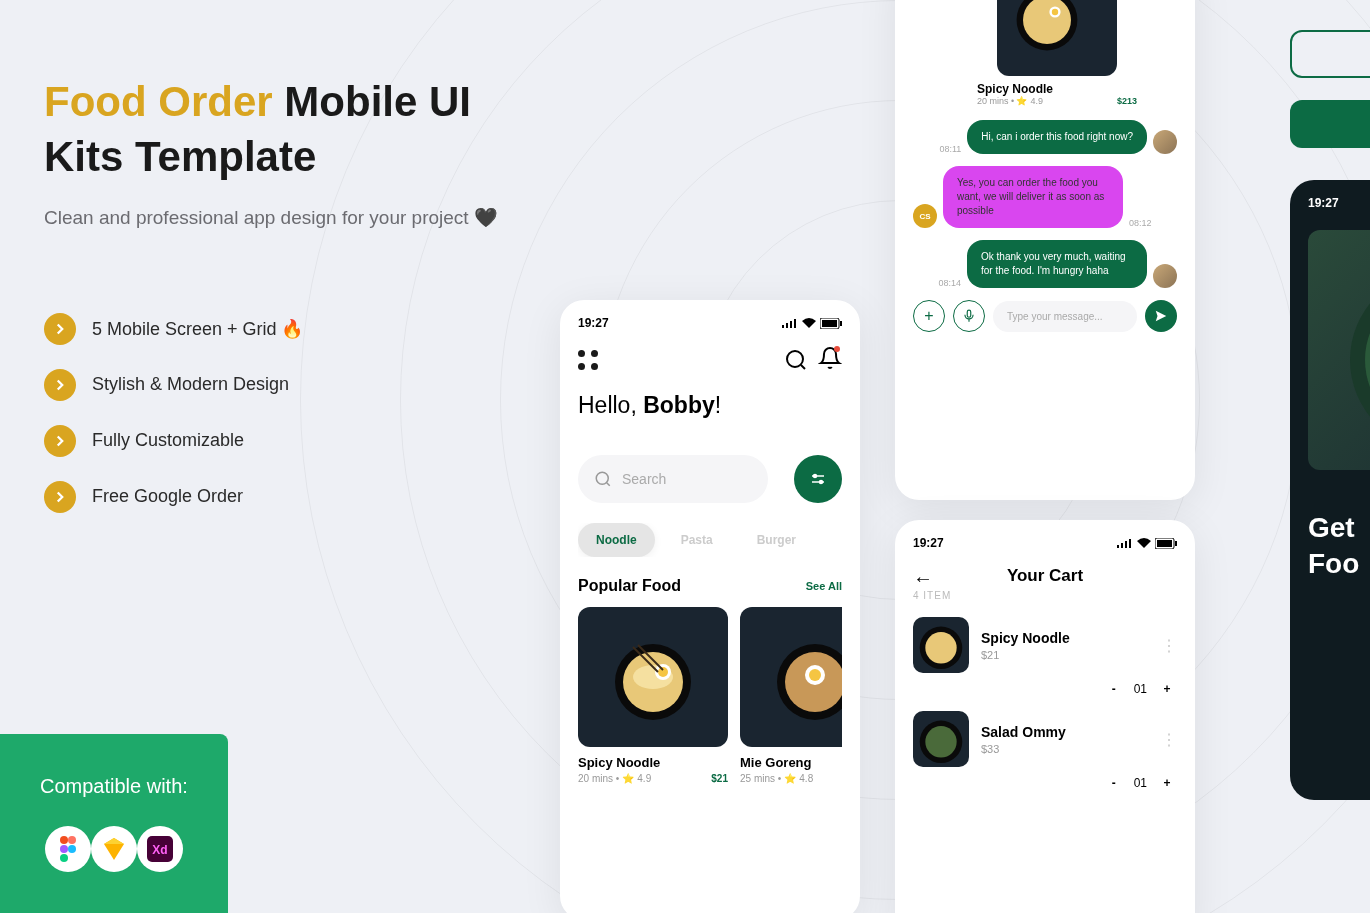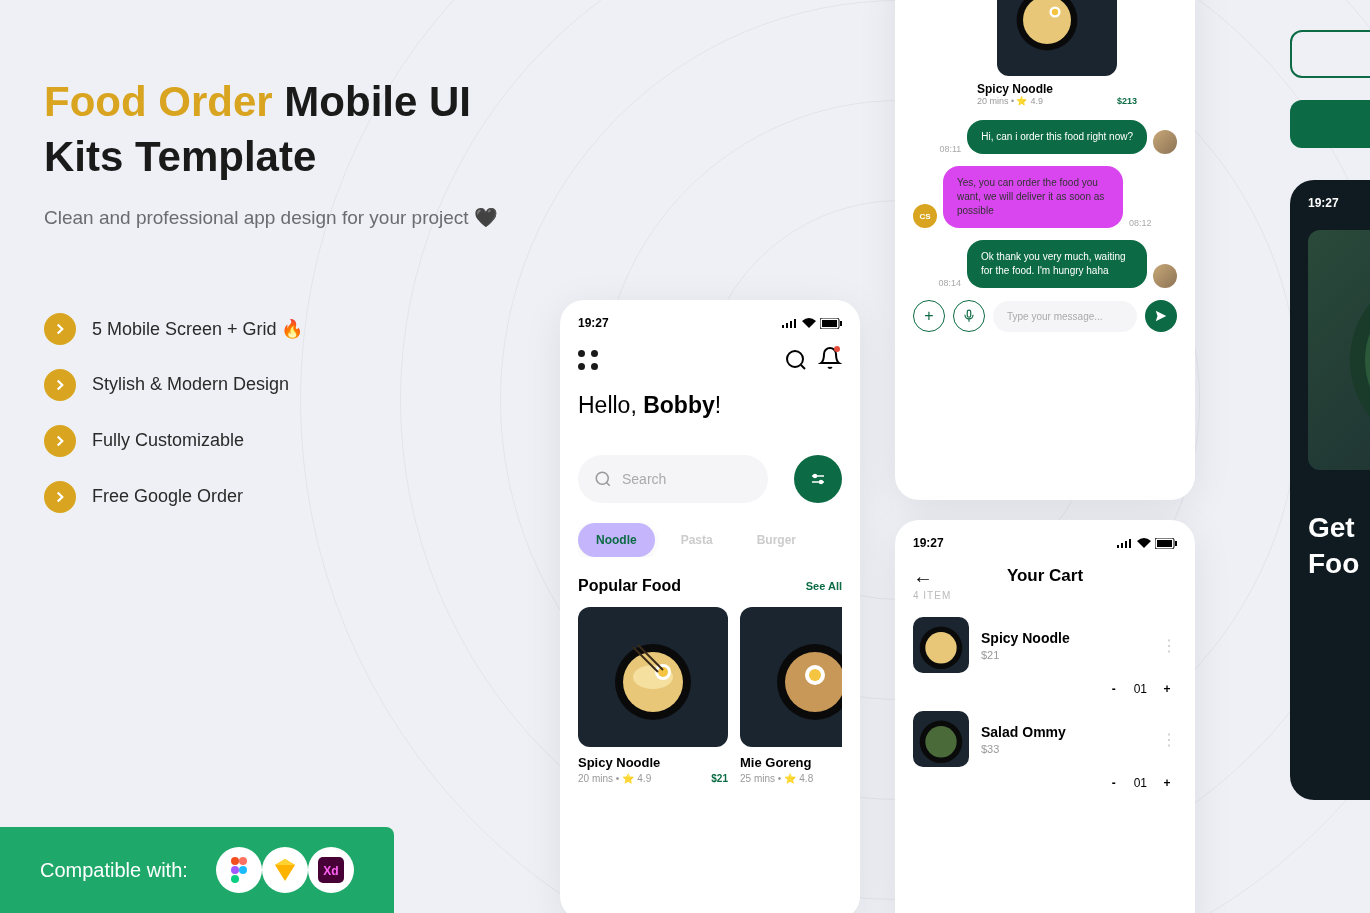--- a/index.html
+++ b/index.html
@@ -13,21 +13,21 @@
 .left { position: absolute; left: 44px; top: 75px; width: 480px; }
 .title { font-size: 42px; font-weight: 800; line-height: 1.3; color: #1a1a1a; margin-bottom: 20px; }
 .title-accent { color: #d9a520; }
 .subtitle { font-size: 19px; color: #6b6b70; line-height: 1.5; }
 .features { margin-top: 80px; }
 .feature { display: flex; align-items: center; margin-bottom: 24px; }
 .feature-icon { width: 32px; height: 32px; background: #d9a520; border-radius: 50%; display: flex; align-items: center; justify-content: center; color: #fff; margin-right: 16px; flex-shrink: 0; }
 .feature-text { font-size: 18px; color: #2a2a2a; }
 
 
-.compat { position: absolute; left: 0; bottom: 0; background: #1ea96a; color: #fff; padding: 20px 40px; display: flex; align-items: center; gap: 28px; border-top-right-radius: 8px; }
+.compat { position: absolute; left: 0; bottom: 0; background: #1ea96a; color: #fff; padding: 41px 40px; display: flex; align-items: center; gap: 28px; border-top-right-radius: 8px; flex-direction: column; }
 .compat-label { font-size: 20px; }
 .compat-icons { display: flex; gap: 0; }
 .compat-icon { width: 46px; height: 46px; background: #fff; border-radius: 50%; display: flex; align-items: center; justify-content: center; }
 
 
 .phone { position: absolute; background: #fff; border-radius: 24px; box-shadow: 0 8px 40px rgba(0,0,0,0.08); padding: 16px 18px; }
 
 
 .phone-home { left: 560px; top: 300px; width: 300px; height: 620px; }
 .statusbar { display: flex; justify-content: space-between; align-items: center; font-size: 12px; font-weight: 600; margin-bottom: 16px; }
@@ -37,21 +37,21 @@
 .dots-icon span { position: absolute; width: 7px; height: 7px; background: #1a1a1a; border-radius: 50%; }
 .topbar-right { display: flex; gap: 10px; align-items: center; }
 .hello { font-size: 23px; font-weight: 400; margin-bottom: 36px; }
 .hello b { font-weight: 800; }
 .search-row { display: flex; gap: 26px; margin-bottom: 20px; }
 .search-box { flex: 1; background: #f5f5f7; border-radius: 30px; padding: 14px 16px; display: flex; align-items: center; gap: 10px; }
 .search-box span { color: #aaa; font-size: 14px; }
 .filter-btn { width: 48px; height: 48px; background: #0c6b44; border-radius: 50%; display: flex; align-items: center; justify-content: center; color: #fff; }
 .chips { display: flex; gap: 8px; margin-bottom: 20px; overflow: hidden; }
 .chip { padding: 10px 18px; border-radius: 20px; font-size: 12px; font-weight: 600; }
-.chip-active { background: #c4b5fd; color: #0c6b44; box-shadow: 0 2px 8px rgba(0,0,0,0.06); }
+.chip-active { background: #e5e5e5; color: #0c6b44; box-shadow: 0 2px 8px rgba(0,0,0,0.06); }
 .chip-inactive { color: #ccc; }
 .section-head { display: flex; justify-content: space-between; align-items: center; margin-bottom: 12px; }
 .section-title { font-size: 16px; font-weight: 800; }
 .see-all { font-size: 11px; color: #0c6b44; font-weight: 600; }
 .cards { display: flex; gap: 12px; overflow: hidden; }
 .card { width: 150px; }
 .card-img { width: 150px; height: 140px; background: #1a2530; border-radius: 12px; margin-bottom: 8px; display: flex; align-items: center; justify-content: center; }
 .card-name { font-size: 13px; font-weight: 800; margin-bottom: 3px; }
 .card-meta { display: flex; justify-content: space-between; align-items: center; font-size: 10px; color: #999; }
 .card-price { color: #0c6b44; font-weight: 700; }

